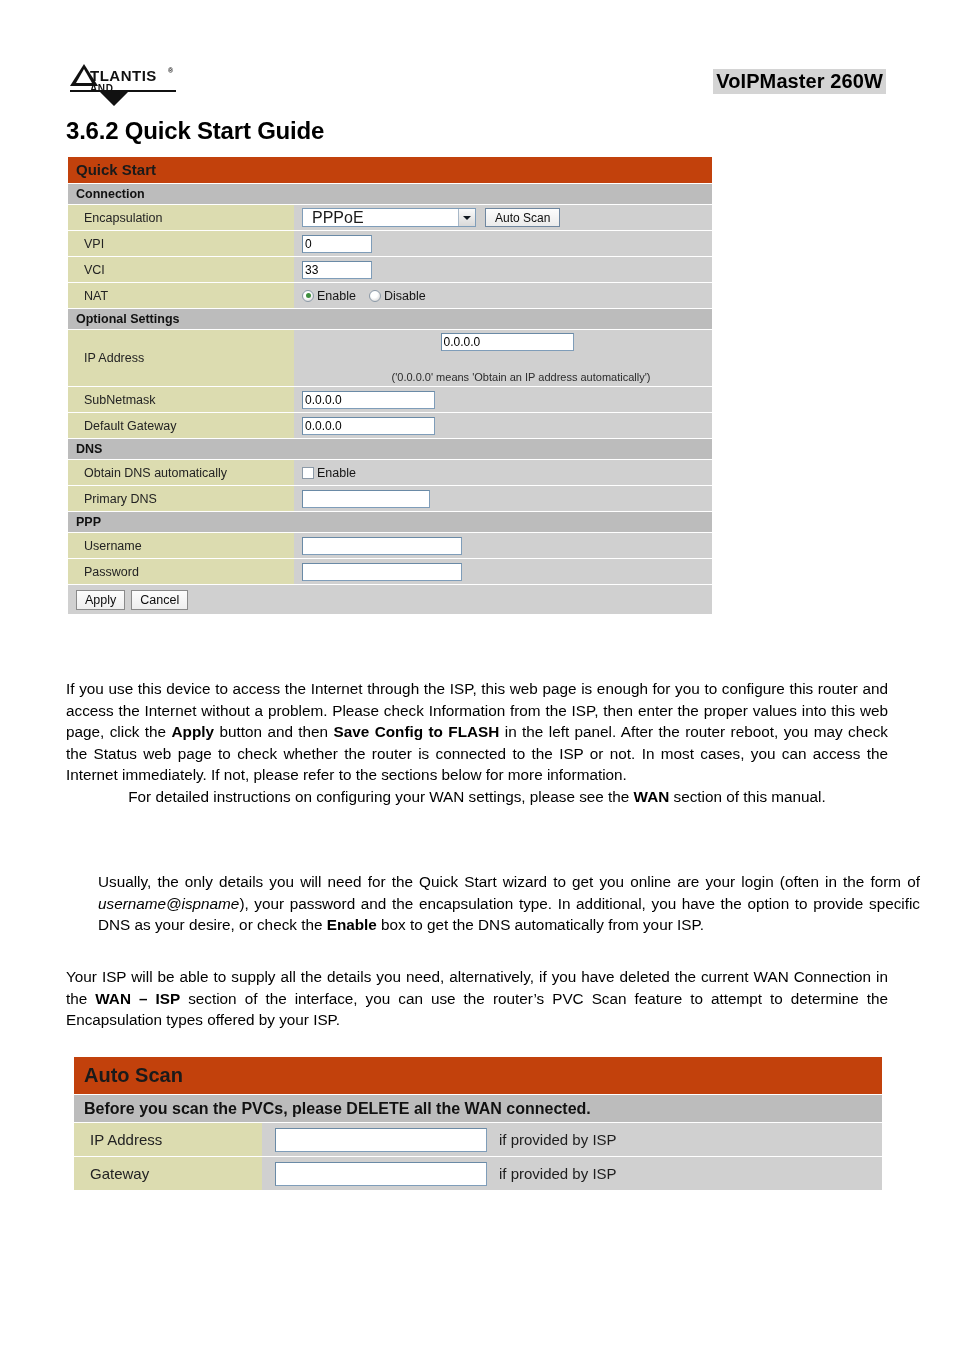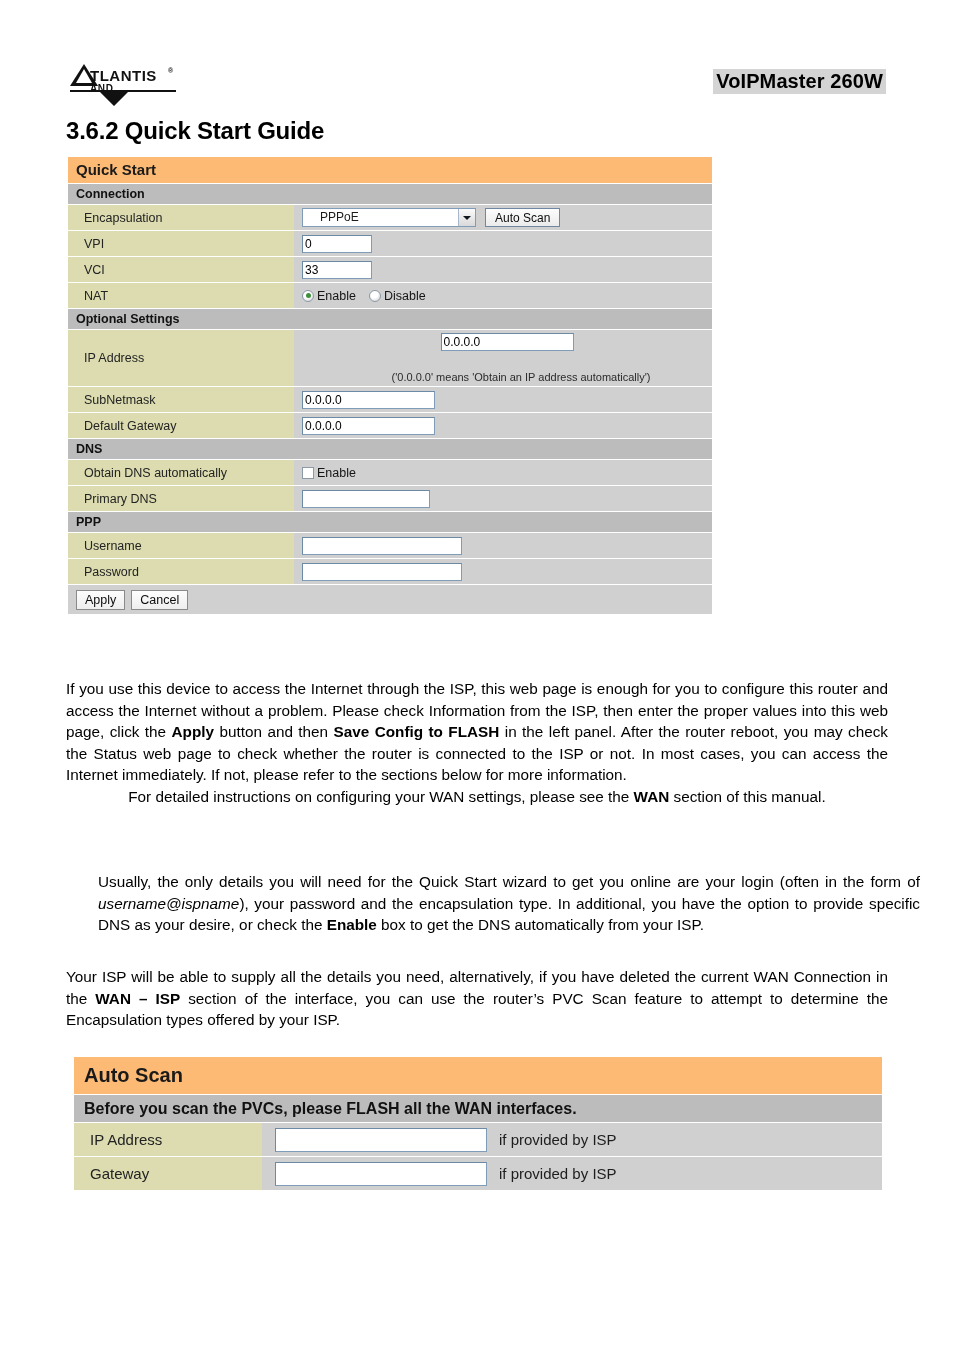--- a/index.html
+++ b/index.html
@@ -65,21 +65,21 @@
     top: 157px;
     width: 644px;
   }
   #auto-scan-panel {
     left: 74px;
     top: 1057px;
     width: 808px;
   }
 
   .panel-title {
-    background: #fdba74;
+    background: #c2410c;
     color: #1a1a1a;
     font-weight: bold;
     box-sizing: border-box;
   }
   #quick-start-panel .panel-title {
     font-size: 15px;
     padding: 5px 0 5px 8px;
     height: 26px;
     line-height: 16px;
   }
@@ -195,23 +195,23 @@
     display: inline-flex;
     align-items: stretch;
     width: 174px;
     height: 19px;
     background: #ffffff;
     border: 1px solid #7f9db9;
     box-sizing: border-box;
   }
   .selwrap .selval {
     flex: 1 1 auto;
-    font-size: 12px;
+    font-size: 16px;
     line-height: 17px;
-    padding-left: 17px;
+    padding-left: 9px;
     color: #1b1b1b;
     overflow: hidden;
     white-space: nowrap;
   }
   .selwrap .selarrow {
     flex: 0 0 16px;
     background: linear-gradient(#fbfbfb, #d9d9d9);
     border-left: 1px solid #a8b8c8;
     position: relative;
   }
@@ -491,21 +491,21 @@
 </div>
 
 <div class="prose" id="para-block-3">
   <p><span>Your ISP will be able to supply all the details you need, alternatively, if you have deleted the current WAN Connection in the </span><b>WAN – ISP</b><span> section of the interface, you can use the router’s PVC Scan feature to attempt to determine the Encapsulation types offered by your ISP.</span></p>
 </div>
 
 <div class="ui-panel" id="auto-scan-panel">
 
   <div class="panel-title">Auto Scan</div>
 
-  <div class="panel-subtitle">Before you scan the PVCs, please FLASH all the WAN interfaces.</div>
+  <div class="panel-subtitle">Before you scan the PVCs, please DELETE all the WAN connected.</div>
 
   <div class="row">
     <div class="lbl">IP Address</div>
     <div class="fld">
       <input class="txt w-scan" type="text" value="" style="">
       <span class="sidenote">if provided by ISP</span>
     </div>
   </div>
 
   <div class="row">

